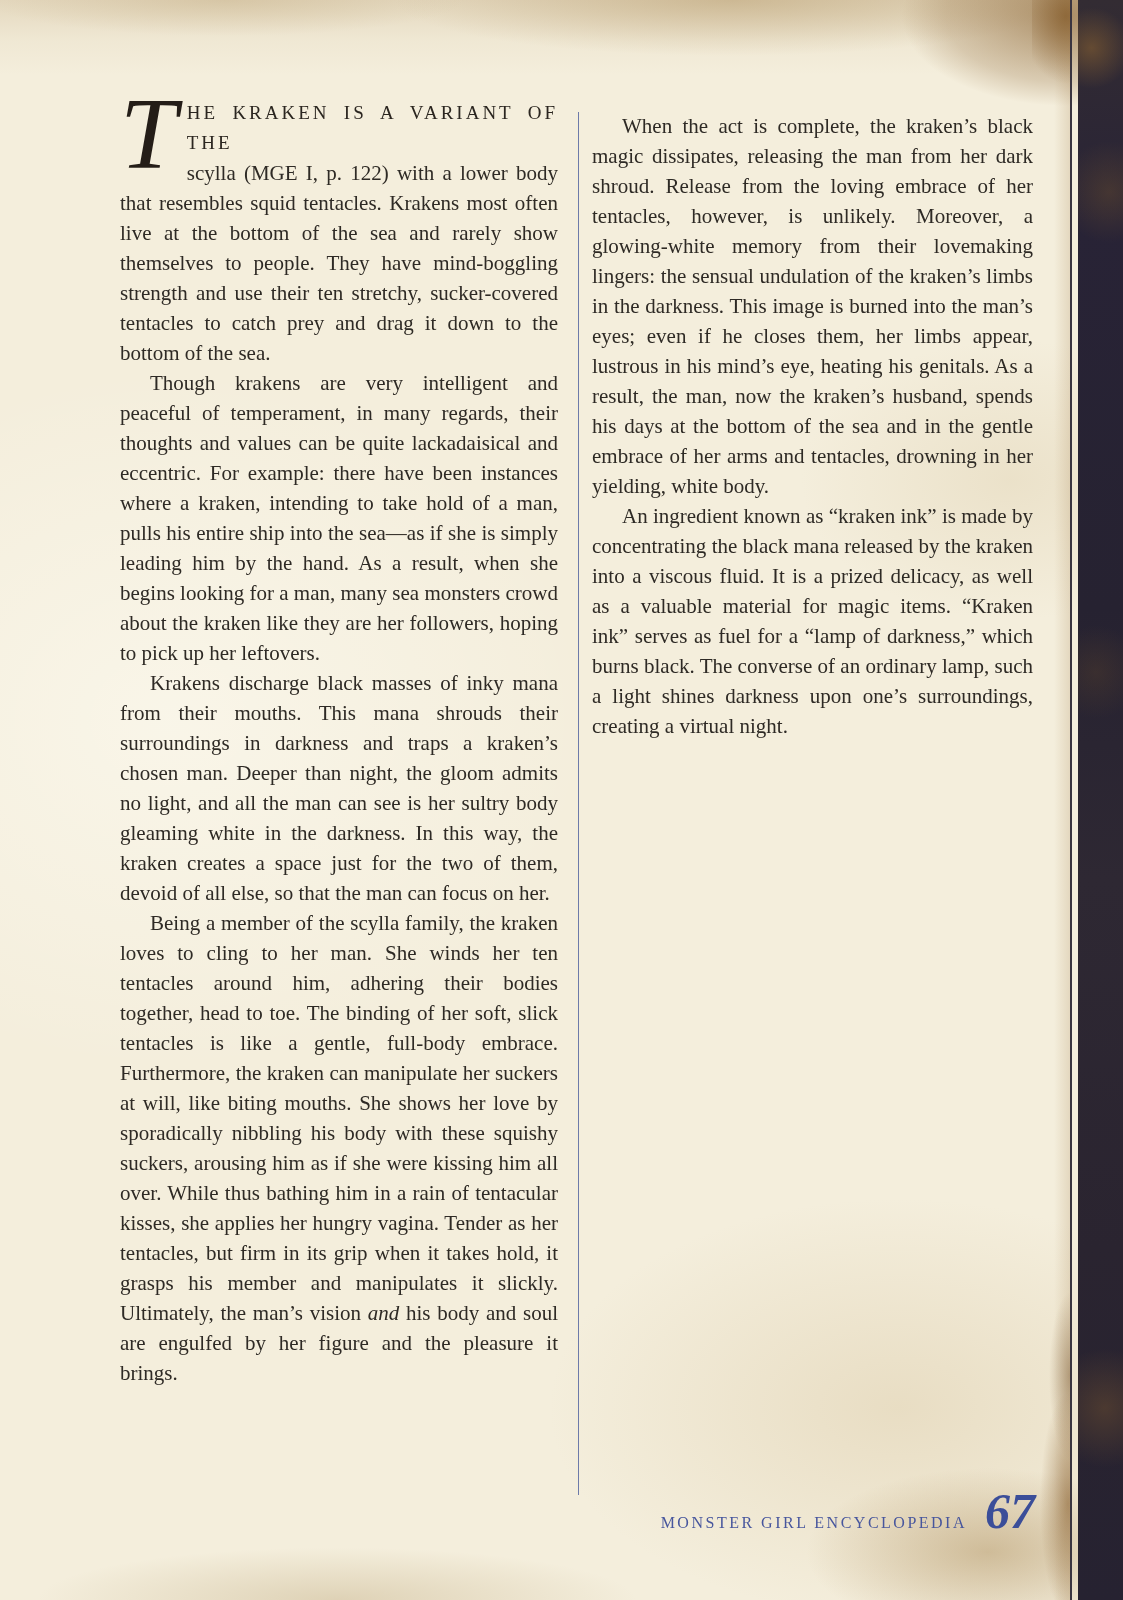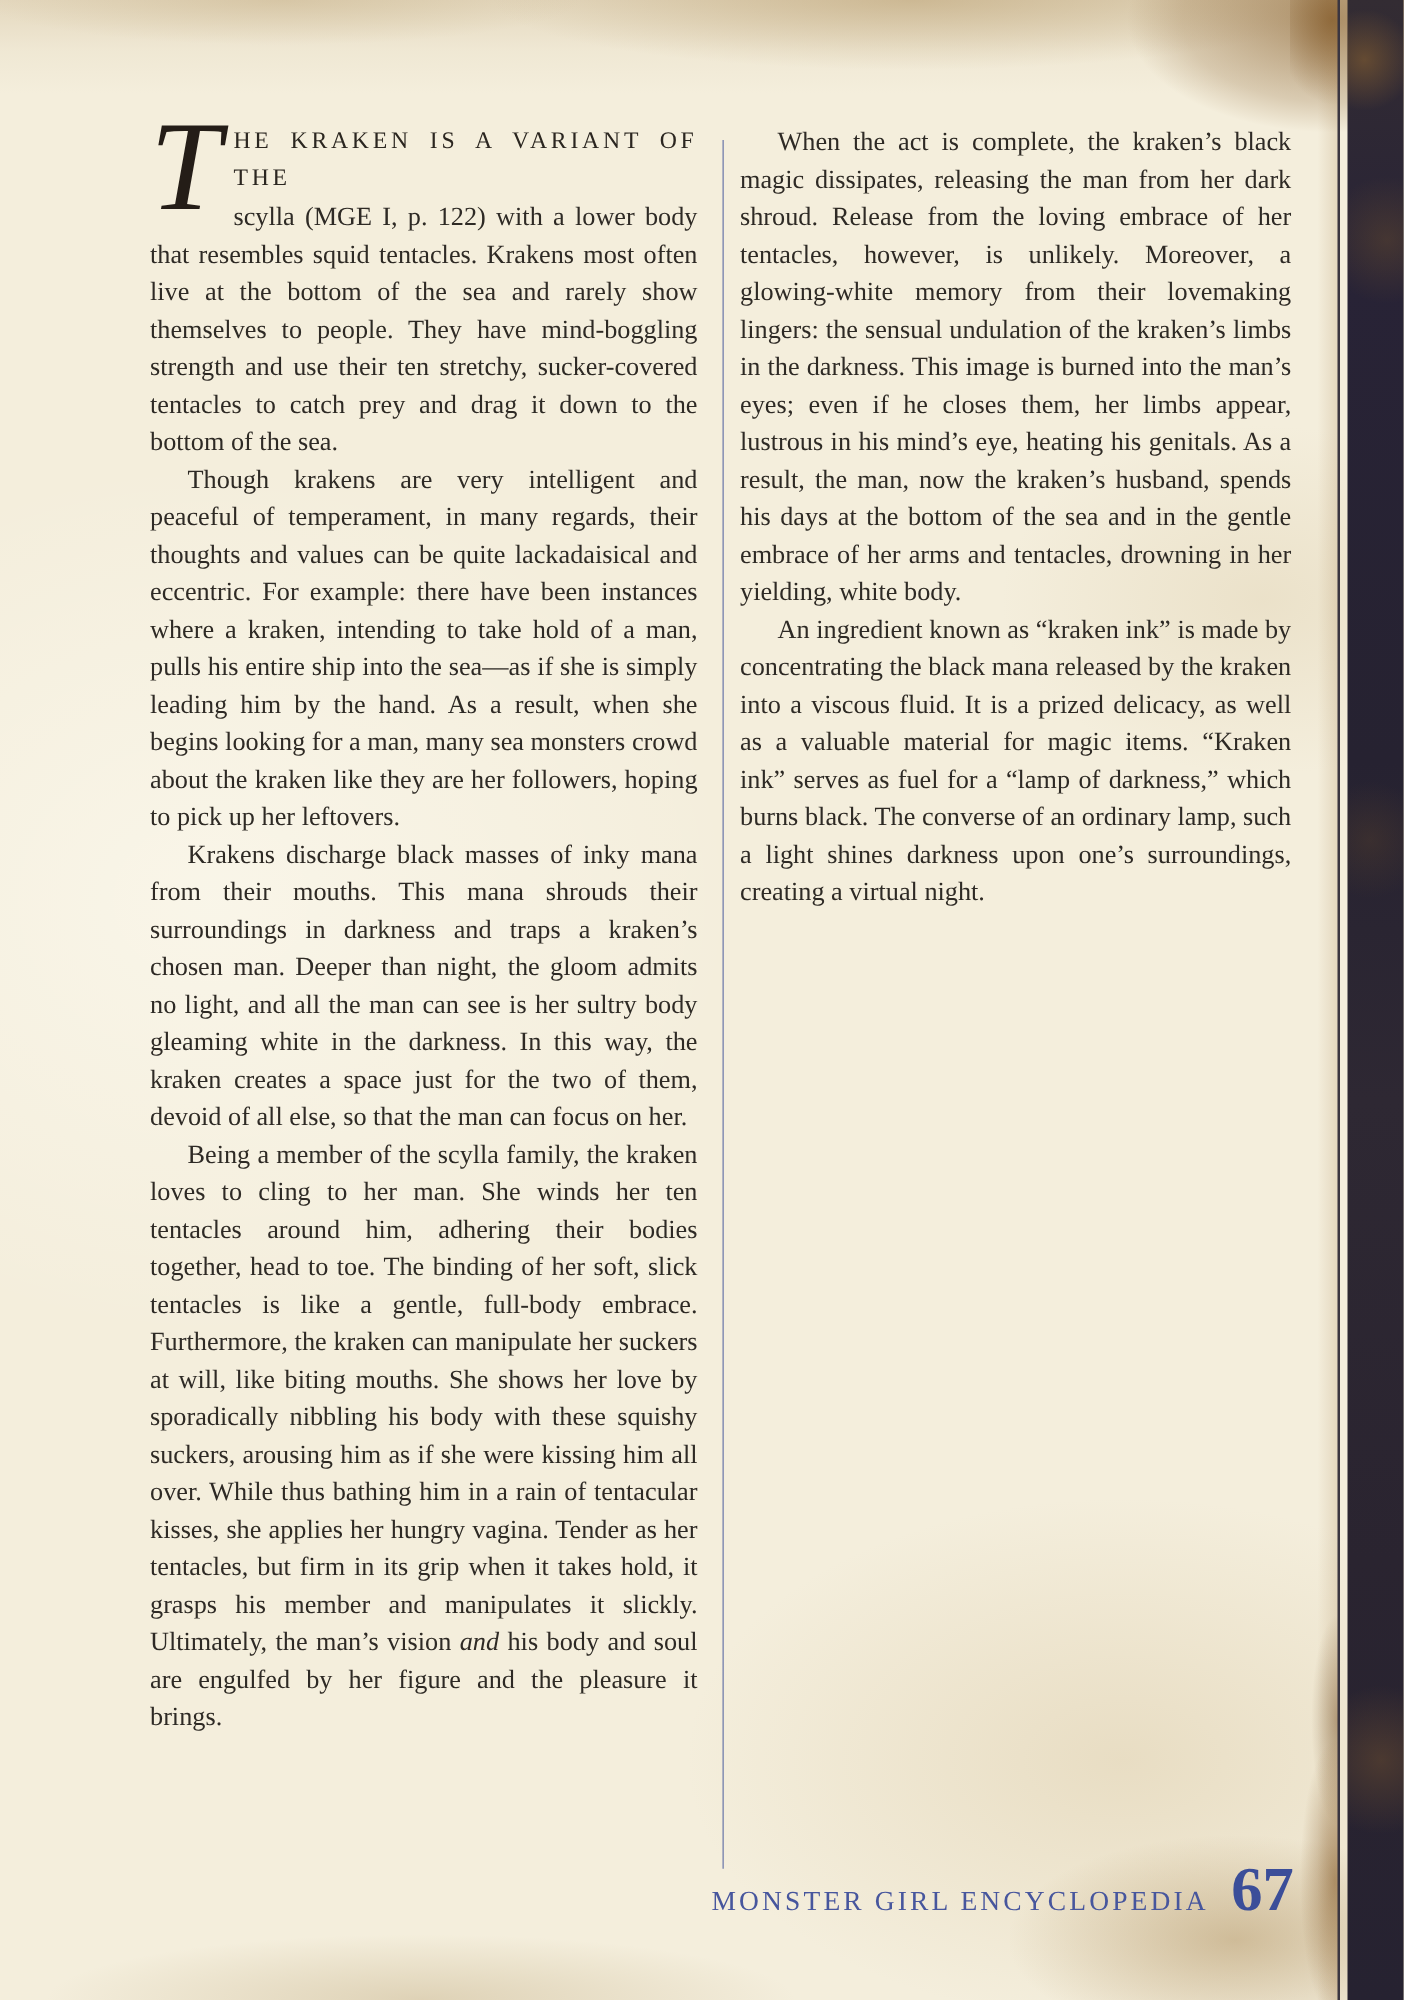--- a/index.html
+++ b/index.html
@@ -50,21 +50,21 @@
     background:#6d7aa9;
   }
   .content{
     position:absolute;left:120px;top:98px;width:915px;
     display:flex;
     color:#2e2a25;
   }
   .col{font-size:21px;line-height:30px;text-align:justify;
        hyphens:auto;-webkit-hyphens:auto;}
   .col-left{width:438px;margin-right:34px;}
-  .col-right{width:441px;}
+  .col-right{width:441px;margin-top:13px;}
   .col p{margin:0;padding:0;}
   .col p.para{text-indent:30px;}
   .dropcap{
     float:left;
     font-style:italic;
     font-size:102px;
     line-height:64px;
     margin:4px 10px 0 0;
     color:#241d17;
   }
@@ -76,27 +76,28 @@
     letter-spacing:3px;
     line-height:30px;
     color:#2b2620;
   }
   .footer{
     position:absolute;
     right:88px;top:1482px;
     display:flex;align-items:baseline;
   }
   .footer .book-title{
-    font-size:22px;
+    font-size:16px;
     letter-spacing:2.5px;
     color:#47569d;
     text-align:right;
   }
   .footer .page-number{
     font-size:50px;
+    font-style:italic;
     font-weight:600;
     color:#3b4e99;
     margin-left:18px;
   }
 </style>
 </head>
 <body>
 
 <div class="page">
 

